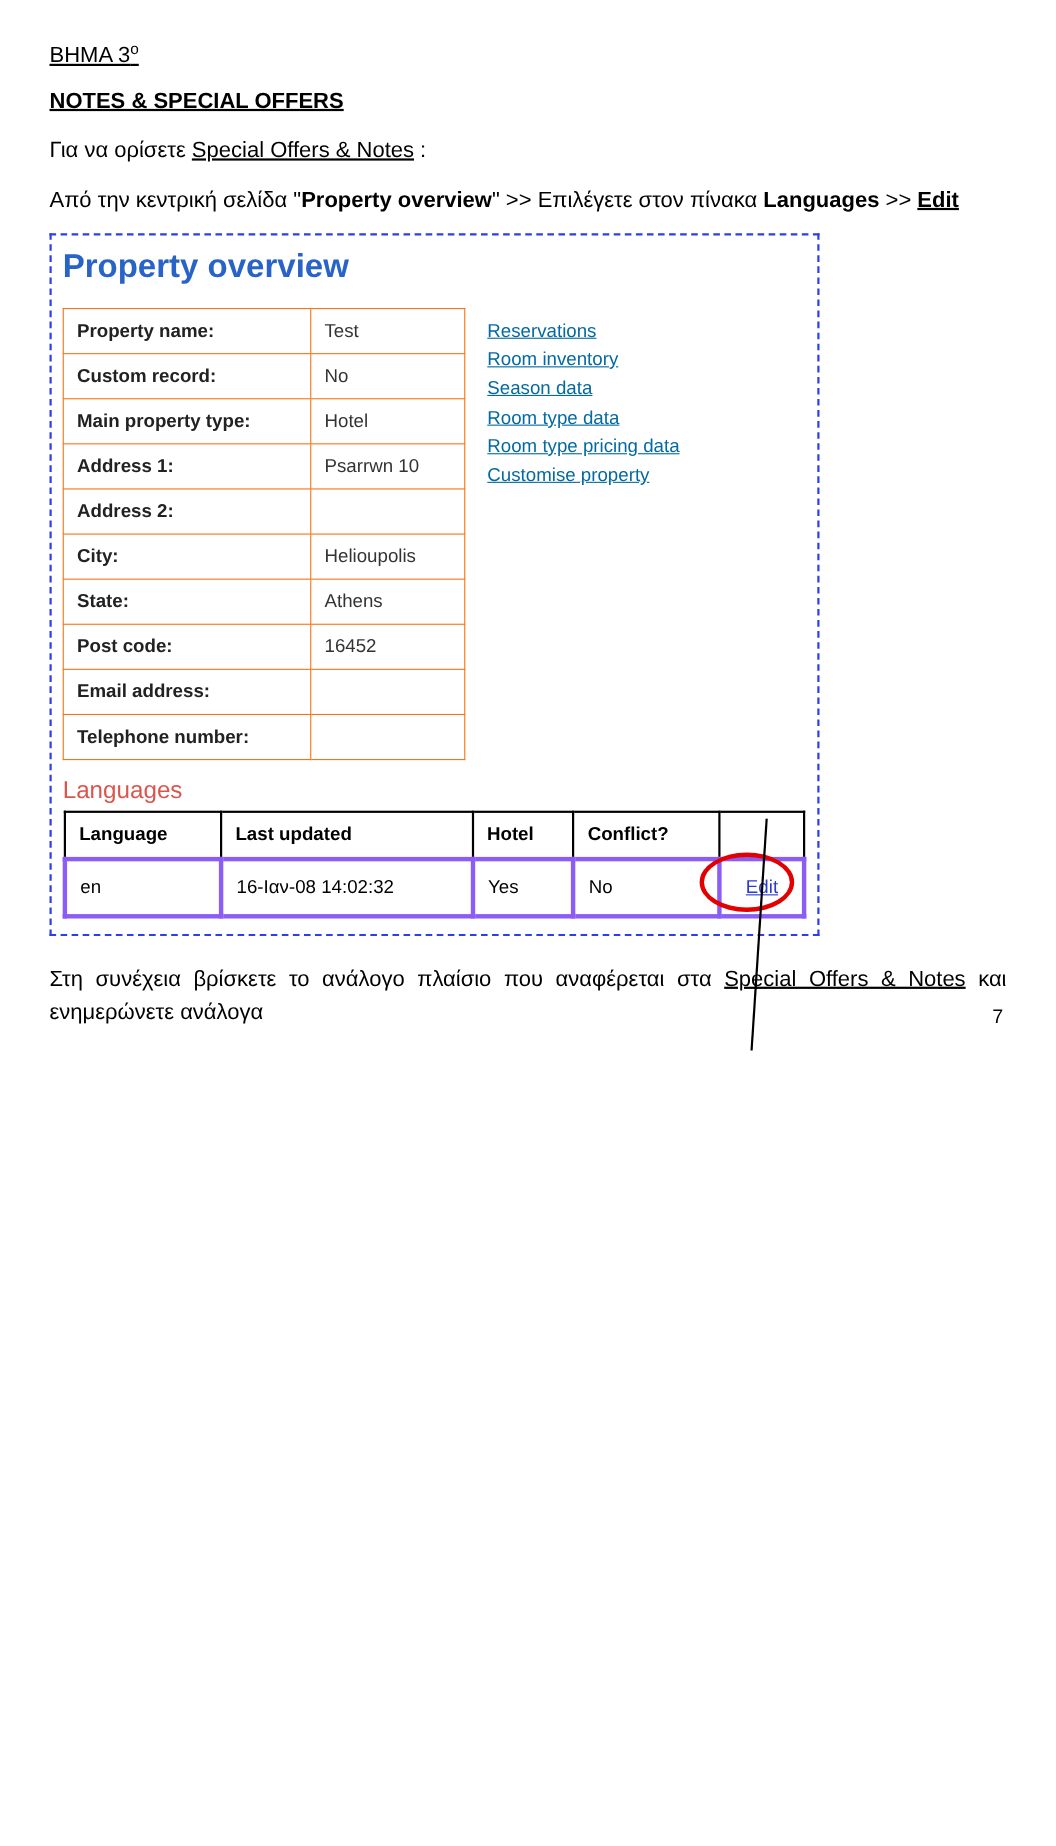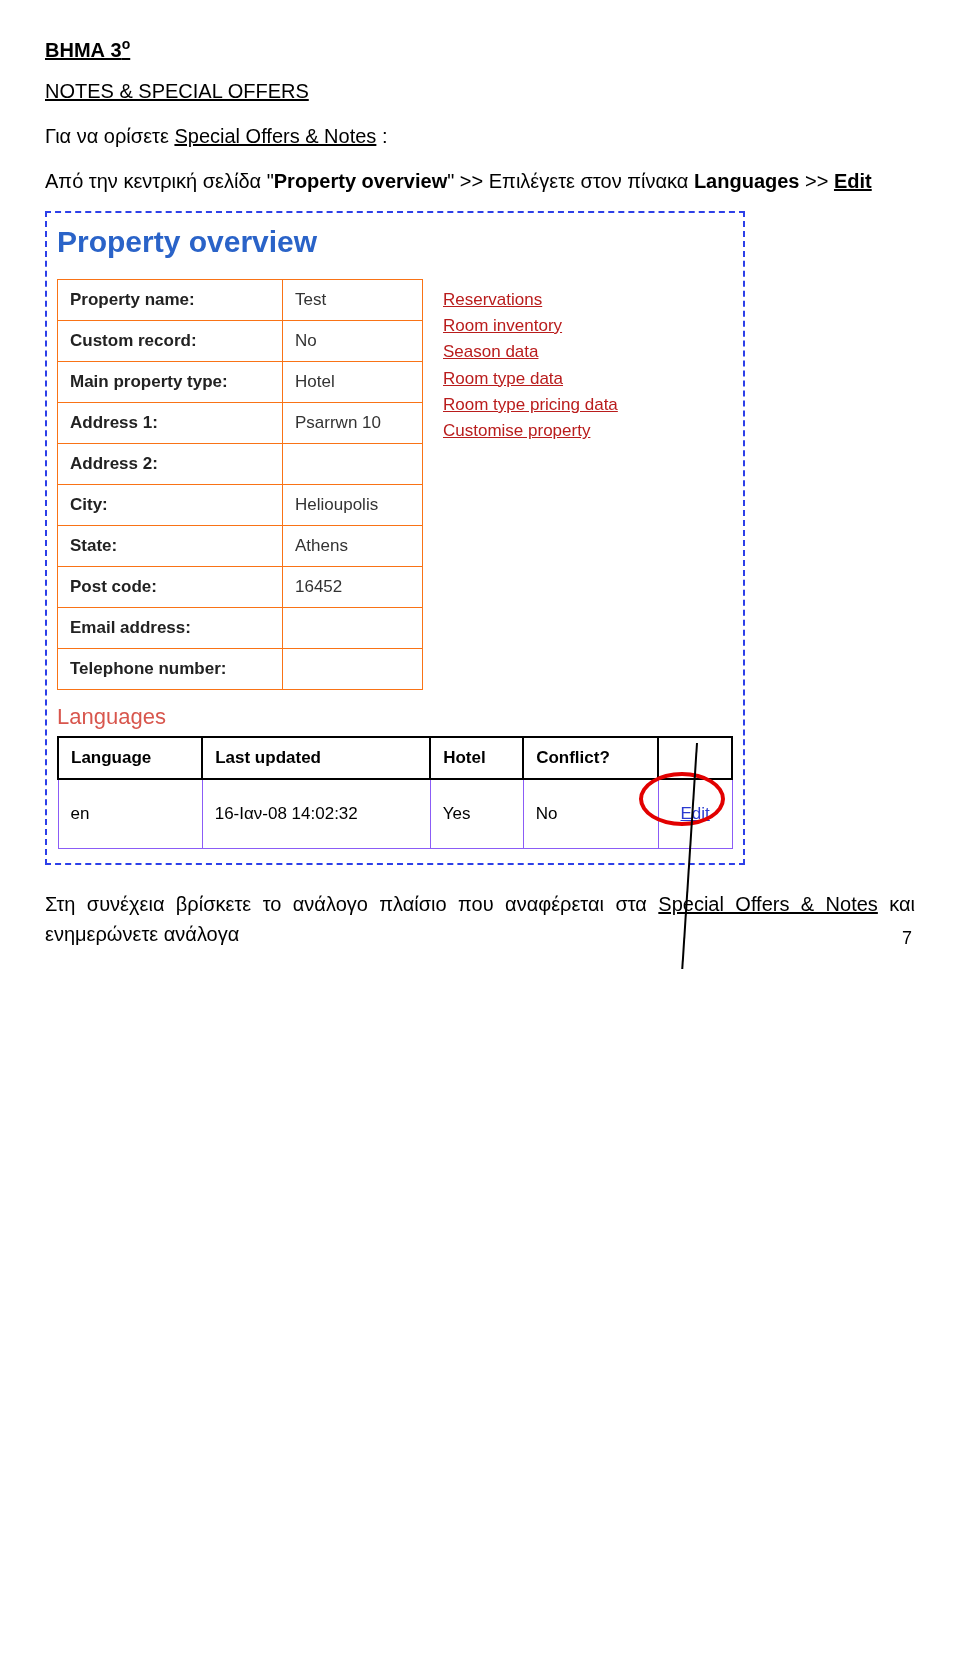--- a/index.html
+++ b/index.html
@@ -7,28 +7,28 @@
     margin: 0;
     padding: 36px 45px 20px 45px;
     width: 960px;
     font-family: Verdana, Tahoma, sans-serif;
     color: #000;
     background: #fff;
     position: relative;
   }
   .step-heading {
     font-size: 20px;
-    font-weight: bold;
+    font-weight: normal;
     text-decoration: underline;
     margin-bottom: 18px;
   }
   .step-heading sup { font-size: 14px; }
   .section-title {
     font-size: 20px;
-    font-weight: normal;
+    font-weight: bold;
     text-decoration: underline;
     margin-bottom: 22px;
   }
   .intro {
     font-size: 20px;
     margin-bottom: 22px;
   }
   .intro .u { text-decoration: underline; }
   .instr {
     font-size: 20px;
@@ -71,21 +71,21 @@
     width: 140px;
     color: #333;
   }
   .links {
     margin-left: 20px;
     margin-top: 8px;
     font-size: 17px;
     line-height: 1.55;
   }
   .links a {
-    color: #b91c1c;
+    color: #0369a1;
     text-decoration: underline;
     cursor: pointer;
     display: block;
   }
   .lang-heading {
     color: #d8564d;
     font-size: 22px;
     margin: 14px 0 6px 0;
   }
   .lang-table {
@@ -94,22 +94,22 @@
     width: 100%;
   }
   .lang-table th {
     text-align: left;
     font-weight: bold;
     padding: 10px 12px;
     border: 2px solid #000000;
     background: #fff;
   }
   .lang-table td {
-    padding: 24px 12px;
-    border: 1px solid #8b5cf6;
+    padding: 14px 12px;
+    border: 4px solid #8b5cf6;
   }
   .lang-table td.edit-cell { position: relative; text-align: center; }
   .lang-table td.edit-cell a {
     color: #2a3ad0;
     text-decoration: underline;
     cursor: pointer;
   }
   .circle {
     position: absolute;
     border: 4px solid #e20000;

